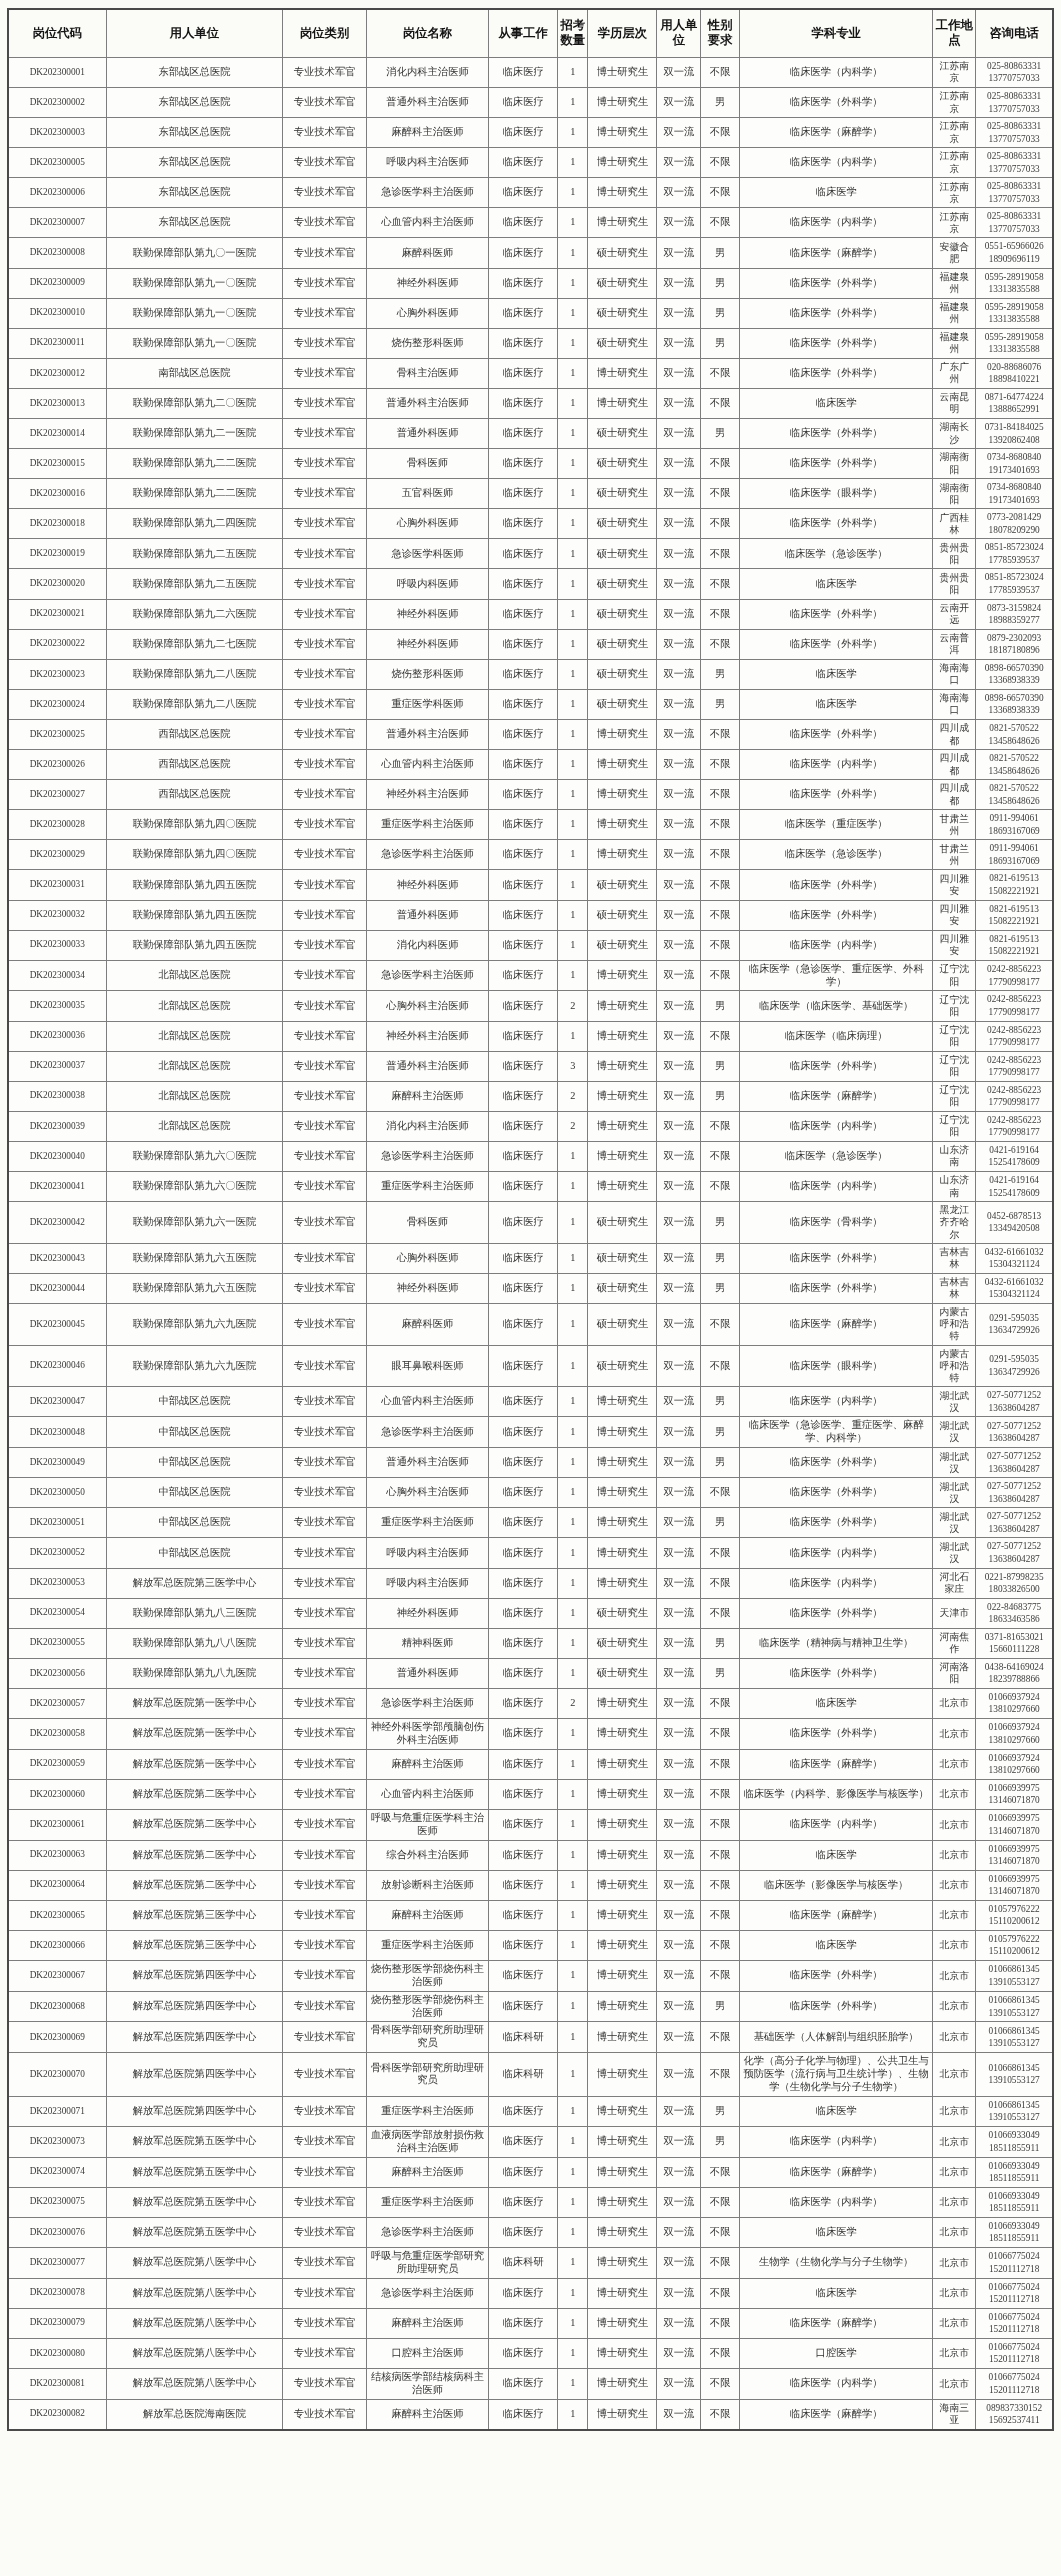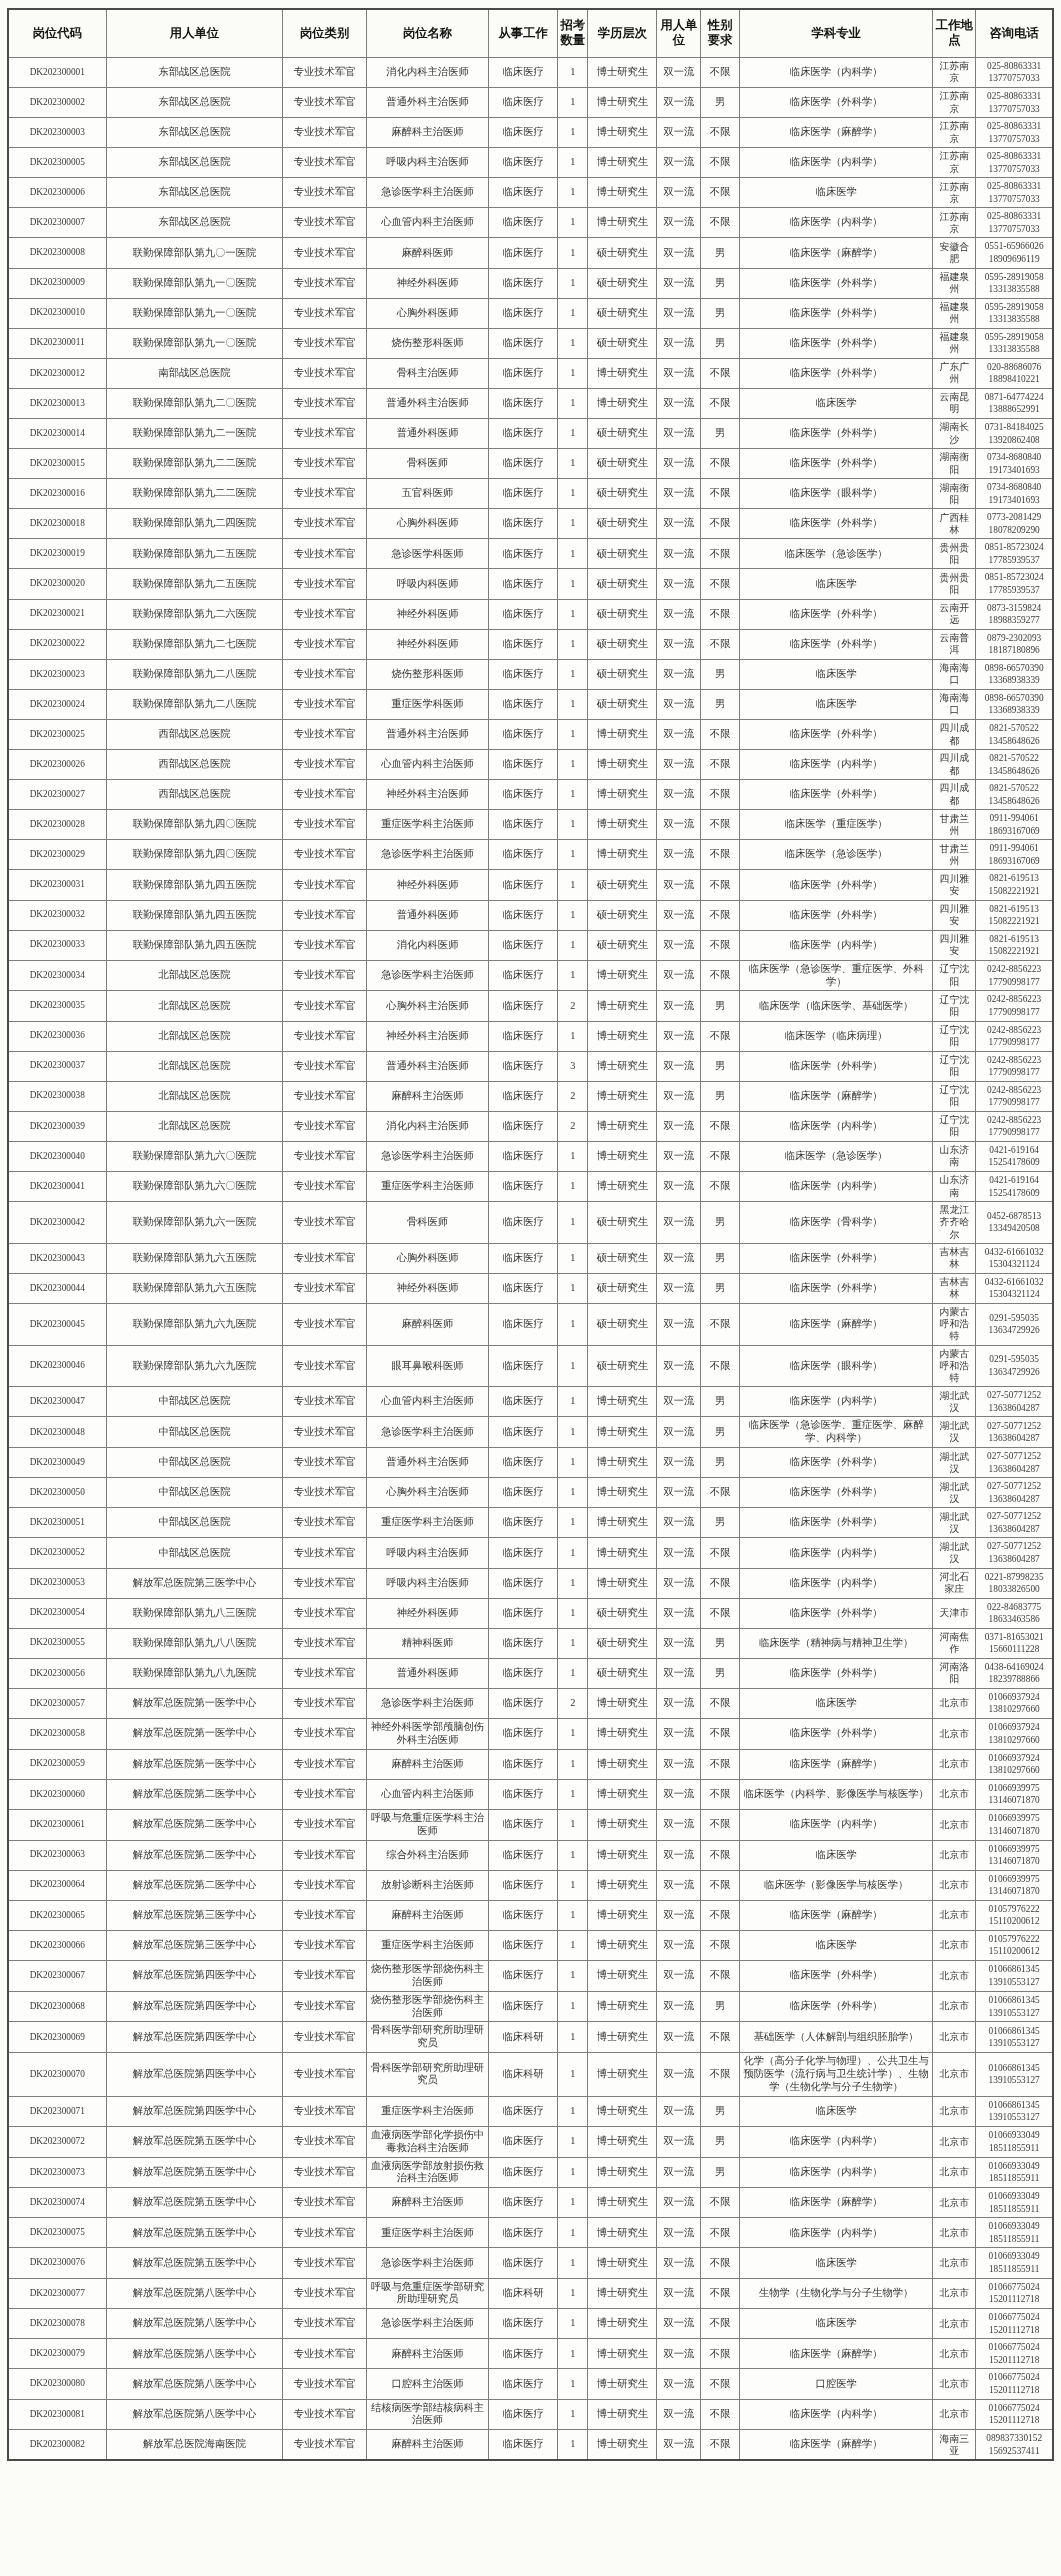--- a/index.html
+++ b/index.html
@@ -1095,35 +1095,20 @@
           <td class="c-count">1</td>
           <td class="c-degree">博士研究生</td>
           <td class="c-first_class">双一流</td>
           <td class="c-gender">男</td>
           <td class="c-major">临床医学</td>
           <td class="c-location">北京市</td>
           <td class="c-phone">01066861345
 13910553127</td>
         </tr>
         <tr>
-          <td class="c-code">DK202300072</td>
-          <td class="c-unit">解放军总医院第五医学中心</td>
-          <td class="c-category">专业技术军官</td>
-          <td class="c-position">血液病医学部化学损伤中毒救治科主治医师</td>
-          <td class="c-work">临床医疗</td>
-          <td class="c-count">1</td>
-          <td class="c-degree">博士研究生</td>
-          <td class="c-first_class">双一流</td>
-          <td class="c-gender">男</td>
-          <td class="c-major">临床医学（内科学）</td>
-          <td class="c-location">北京市</td>
-          <td class="c-phone">01066933049
-18511855911</td>
-        </tr>
-        <tr>
           <td class="c-code">DK202300073</td>
           <td class="c-unit">解放军总医院第五医学中心</td>
           <td class="c-category">专业技术军官</td>
           <td class="c-position">血液病医学部放射损伤救治科主治医师</td>
           <td class="c-work">临床医疗</td>
           <td class="c-count">1</td>
           <td class="c-degree">博士研究生</td>
           <td class="c-first_class">双一流</td>
           <td class="c-gender">男</td>
           <td class="c-major">临床医学（内科学）</td>

